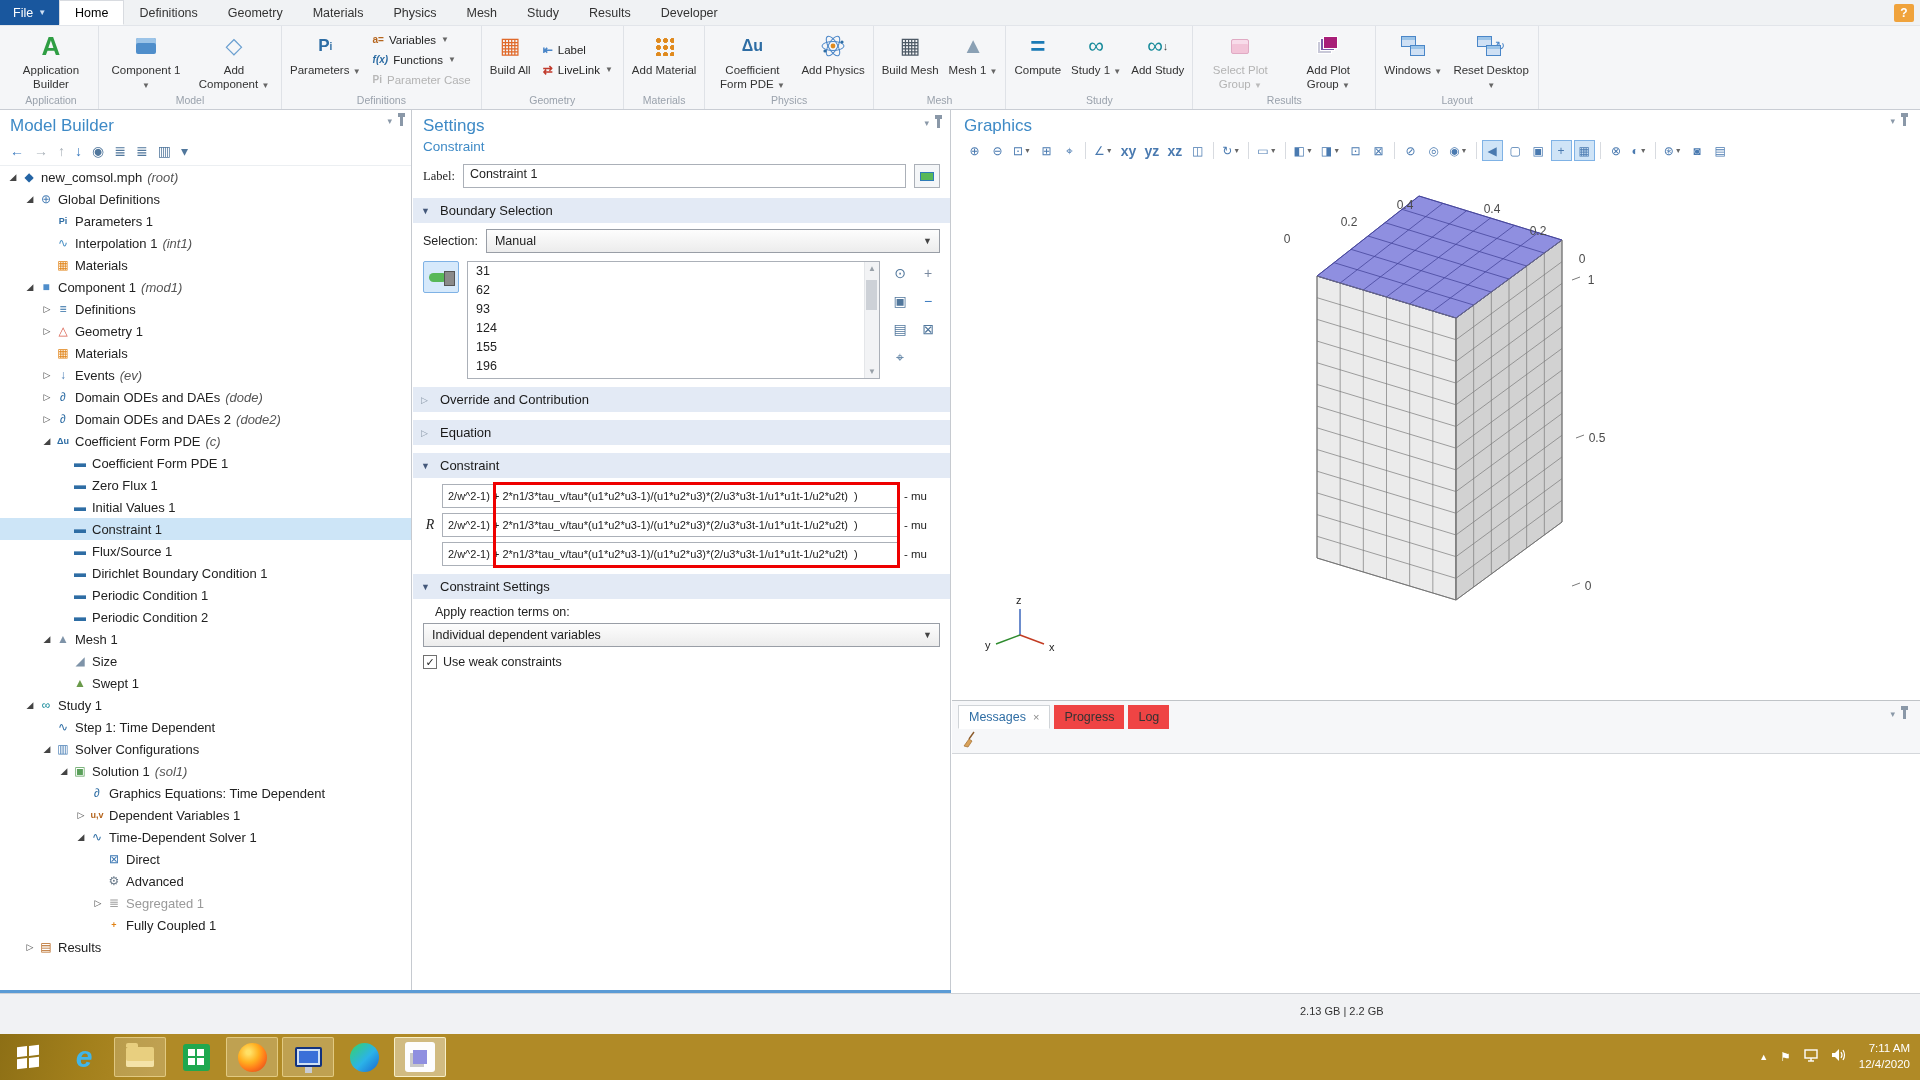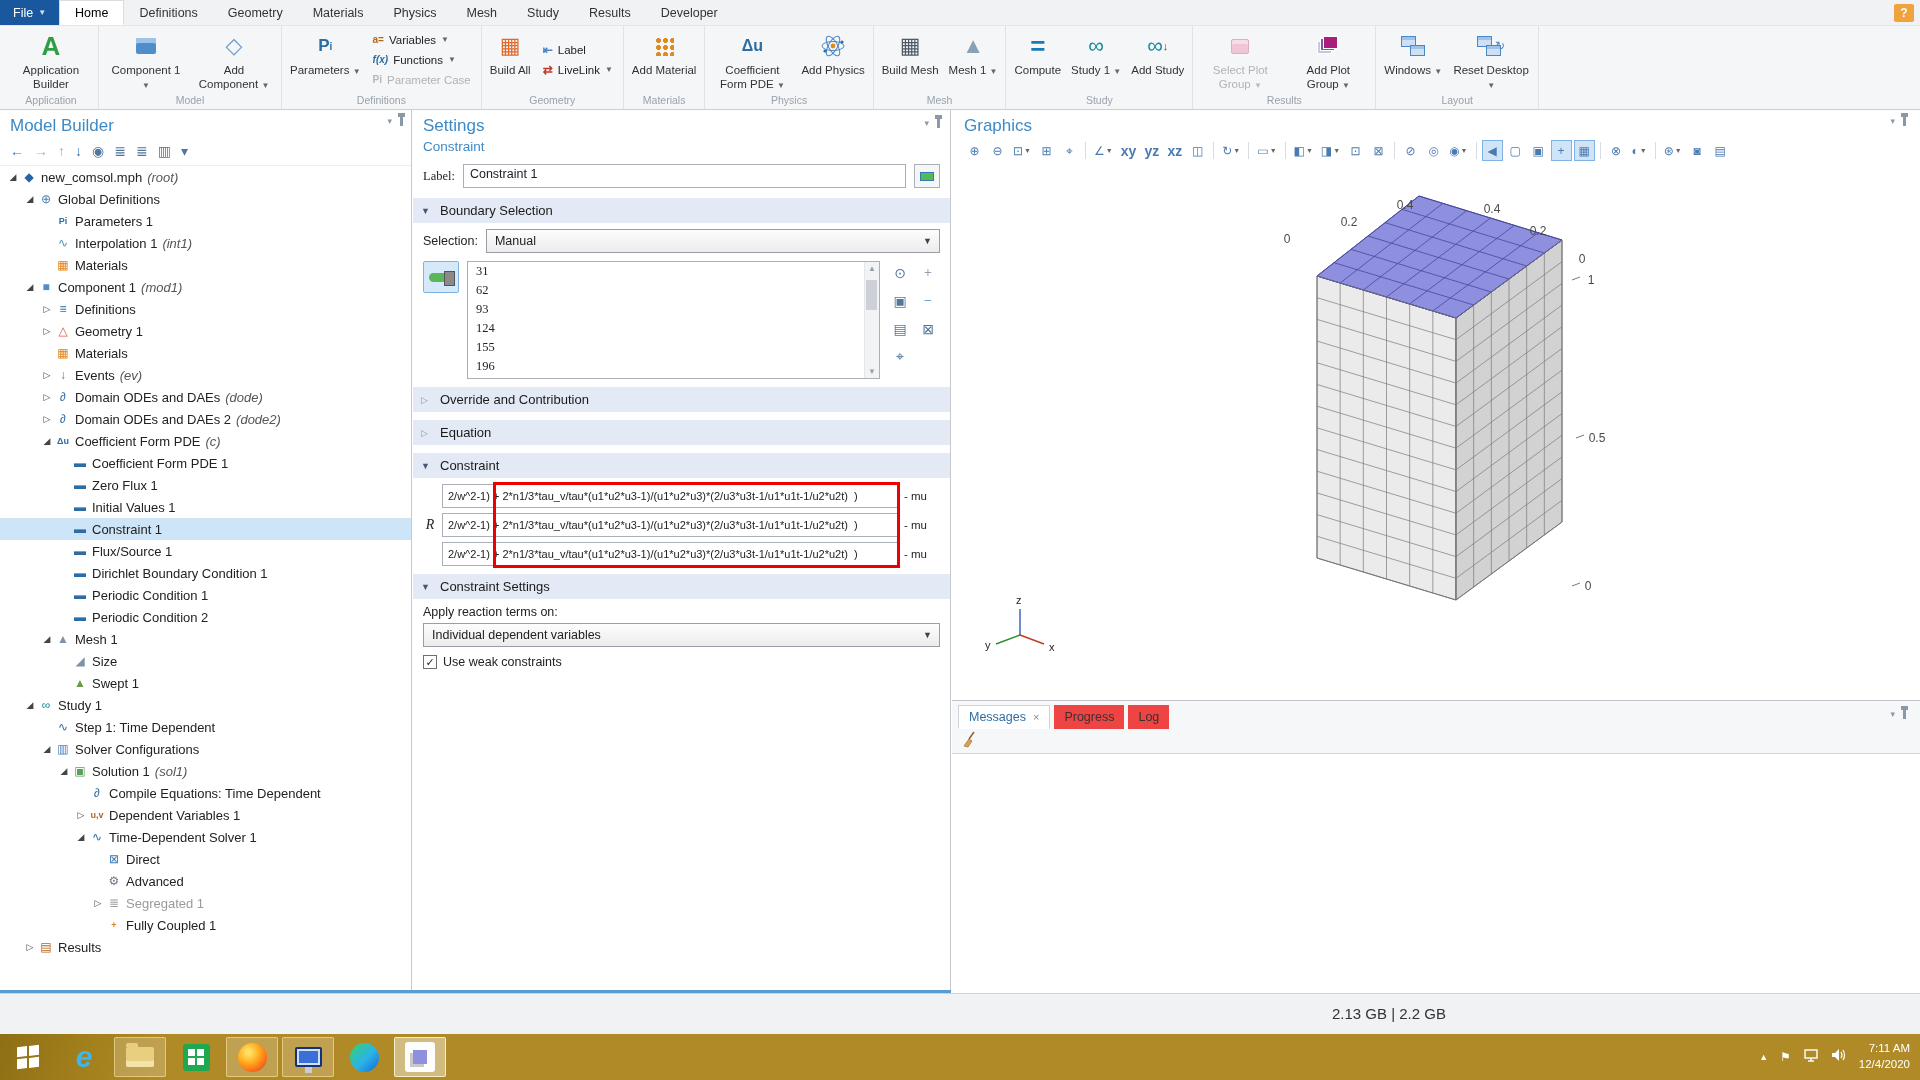--- a/index.html
+++ b/index.html
@@ -64,25 +64,25 @@
 
   #setpanel { position:absolute; left:413px; top:110px; width:538px; height:880px; background:#fff; border-right:1px solid #c6cad0; padding:6px 10px; overflow:hidden; }
   #setpanel .sub { color:#3e8ac6; font-size:13.5px; margin:3px 0 10px; }
   .lblrow { display:flex; align-items:center; gap:8px; margin-bottom:10px; }
   .lblrow label { font-size:12.5px;font-family:Liberation Serif, serif; }
   .inp { border:1px solid #abb0b8; background:#fff; font-size:12.5px; padding:2px 6px; height:24px; flex:1; font-family:"Liberation Sans",sans-serif; }
   .renbtn { width:26px; height:24px; border:1px solid #abb0b8; background:#f4f6f8; display:flex; align-items:center; justify-content:center; }
   .renbtn .g { width:14px; height:9px; background:#58b858; border:1px solid #2e7bb8; }
   .sect { background:#e3eaf5; display:flex; align-items:center; gap:9px; height:25px; padding:0 8px; font-size:13px; color:#1a1a1a; margin:8px -10px 6px; }
   .sect .sc { color:#44587a; font-size:9px; width:10px; }
-  .caprow { font-size:12.5px; margin:6px 0 4px; }
+  .caprow { font-size:12.5px; margin:6px 12px 4px; }
   .selrow { display:flex; align-items:center; gap:8px; margin:4px 0 8px; }
   .drop { height:24px; border:1px solid #999ea6; background:linear-gradient(#fdfdfd,#ececec); display:flex; align-items:center; font-size:12.5px; padding:0 8px; flex:1; position:relative; }
   .drop .dc { position:absolute; right:7px; font-size:9px; color:#444; }
-  .bsel { display:flex; gap:8px; align-items:flex-start;font-family:Liberation Serif, serif; }
+  .bsel { display:flex; gap:8px; align-items:flex-start; }
   .actbtn { width:36px; height:32px; border:1px solid #7fb2e5; background:#d6e9fb; border-radius:2px; display:flex; align-items:center; justify-content:center; flex:none; }
   .switch { width:18px; height:9px; background:#58b858; border-radius:5px; position:relative; margin-right:7px; }
   .switch::after { content:""; position:absolute; right:-8px; top:-2px; width:9px; height:13px; background:#8a8a8a; border:1px solid #555; }
   .lst { border:1px solid #abb0b8; background:#fff; height:118px; flex:1; position:relative; overflow:hidden; }
   .lst .it { height:19px; line-height:19px; padding-left:8px; font-size:12.5px; }
   .scroll { position:absolute; right:0; top:0; bottom:0; width:15px; background:#f2f3f5; border-left:1px solid #e4e6e9; display:flex; flex-direction:column; align-items:center; justify-content:space-between; font-size:8px; color:#98a0a8; padding:2px 0; }
   .thumb { position:absolute; right:2px; top:18px; width:11px; height:30px; background:#cdd1d7; }
   .selicons { display:grid; grid-template-columns:24px 24px; grid-auto-rows:24px; gap:4px; flex:none; }
   .sbtn { display:flex; align-items:center; justify-content:center; font-size:14px; color:#51779c; }
   .econ { position:relative; margin:2px 0 2px; }
@@ -111,21 +111,21 @@
   #msgpanel { position:absolute; left:952px; top:700px; width:968px; height:290px; background:#f6f7f9; border-top:1px solid #c0c4c8; }
   #msgtabs { display:flex; align-items:flex-end; height:28px; padding-left:6px; gap:4px; position:relative; }
   .mtab { height:24px; display:flex; align-items:center; gap:7px; padding:0 10px; font-size:12.5px; background:#ef4444; color:#333; }
   .mtab.active { background:#fff; border:1px solid #d0d4d8; border-bottom:1px solid #fff; color:#2e6da4; }
   .mtab .x { color:#8a8a8a; font-size:11px; }
   #msgtoolrow { height:24px; display:flex; align-items:center; padding-left:10px; }
   #msgcontent { position:absolute; left:0; top:52px; right:0; bottom:0; background:#fff; border-top:1px solid #d4d7db; }
 
   
   #statusbar { position:absolute; left:0; top:993px; width:1920px; height:41px; background:#f1f2f4; border-top:1px solid #cfd2d6; }
-  #memtext { position:absolute; left:1300px; top:11px; font-size:15px; color:#333;margin-left:32px; }
+  #memtext { position:absolute; left:1300px; top:11px; font-size:11px; color:#333; }
 
   
   #taskbar { position:absolute; left:0; top:1034px; width:1920px; height:46px; background:linear-gradient(105deg,#8d6f15 0px,#a3801c 90px,#b08a26 160px,#b08a26 100%); display:flex; align-items:center; }
   .tico { width:52px; height:40px; margin:0 2px; display:flex; align-items:center; justify-content:center; border-radius:2px; flex:none; }
   .tico.open { background:rgba(255,255,255,.20); border:1px solid rgba(255,235,170,.55); }
   .tico.active { background:rgba(255,255,255,.42); border:1px solid rgba(255,248,210,.85); }
   .startlogo { display:grid; grid-template-columns:10px 10px; grid-template-rows:10px 10px; gap:2px; transform:skewY(-6deg); }
   .startlogo i { background:#fff; }
   .ie { color:#41b6e8; font-size:30px; font-weight:bold; font-style:italic; line-height:1; }
   .folder { width:28px; height:20px; background:#e8cf7f; border-radius:2px; position:relative; box-shadow:inset 0 -6px 0 #f4e3a8; }
@@ -510,21 +510,21 @@
         </div>
         <div class="trow" style="padding-left: 57px;">
           <span class="tcaret">◢</span>
           <span class="ticon" style="color: rgb(90, 160, 90);">▣</span>
           <span class="tlabel">Solution 1</span>
           <span class="tsuffix">(sol1)</span>
         </div>
         <div class="trow" style="padding-left: 74px;">
           <span class="tcaret"></span>
           <span class="ticon" style="color: rgb(46, 109, 164);">∂</span>
-          <span class="tlabel">Compile Equations: Time Dependent</span>
+          <span class="tlabel">Graphics Equations: Time Dependent</span>
         </div>
         <div class="trow" style="padding-left: 74px;">
           <span class="tcaret">▷</span>
           <span class="ticon txt" style="color: rgb(181, 101, 29);">u,v</span>
           <span class="tlabel">Dependent Variables 1</span>
         </div>
         <div class="trow" style="padding-left: 74px;">
           <span class="tcaret">◢</span>
           <span class="ticon" style="color: rgb(46, 109, 164);">∿</span>
           <span class="tlabel">Time-Dependent Solver 1</span>

